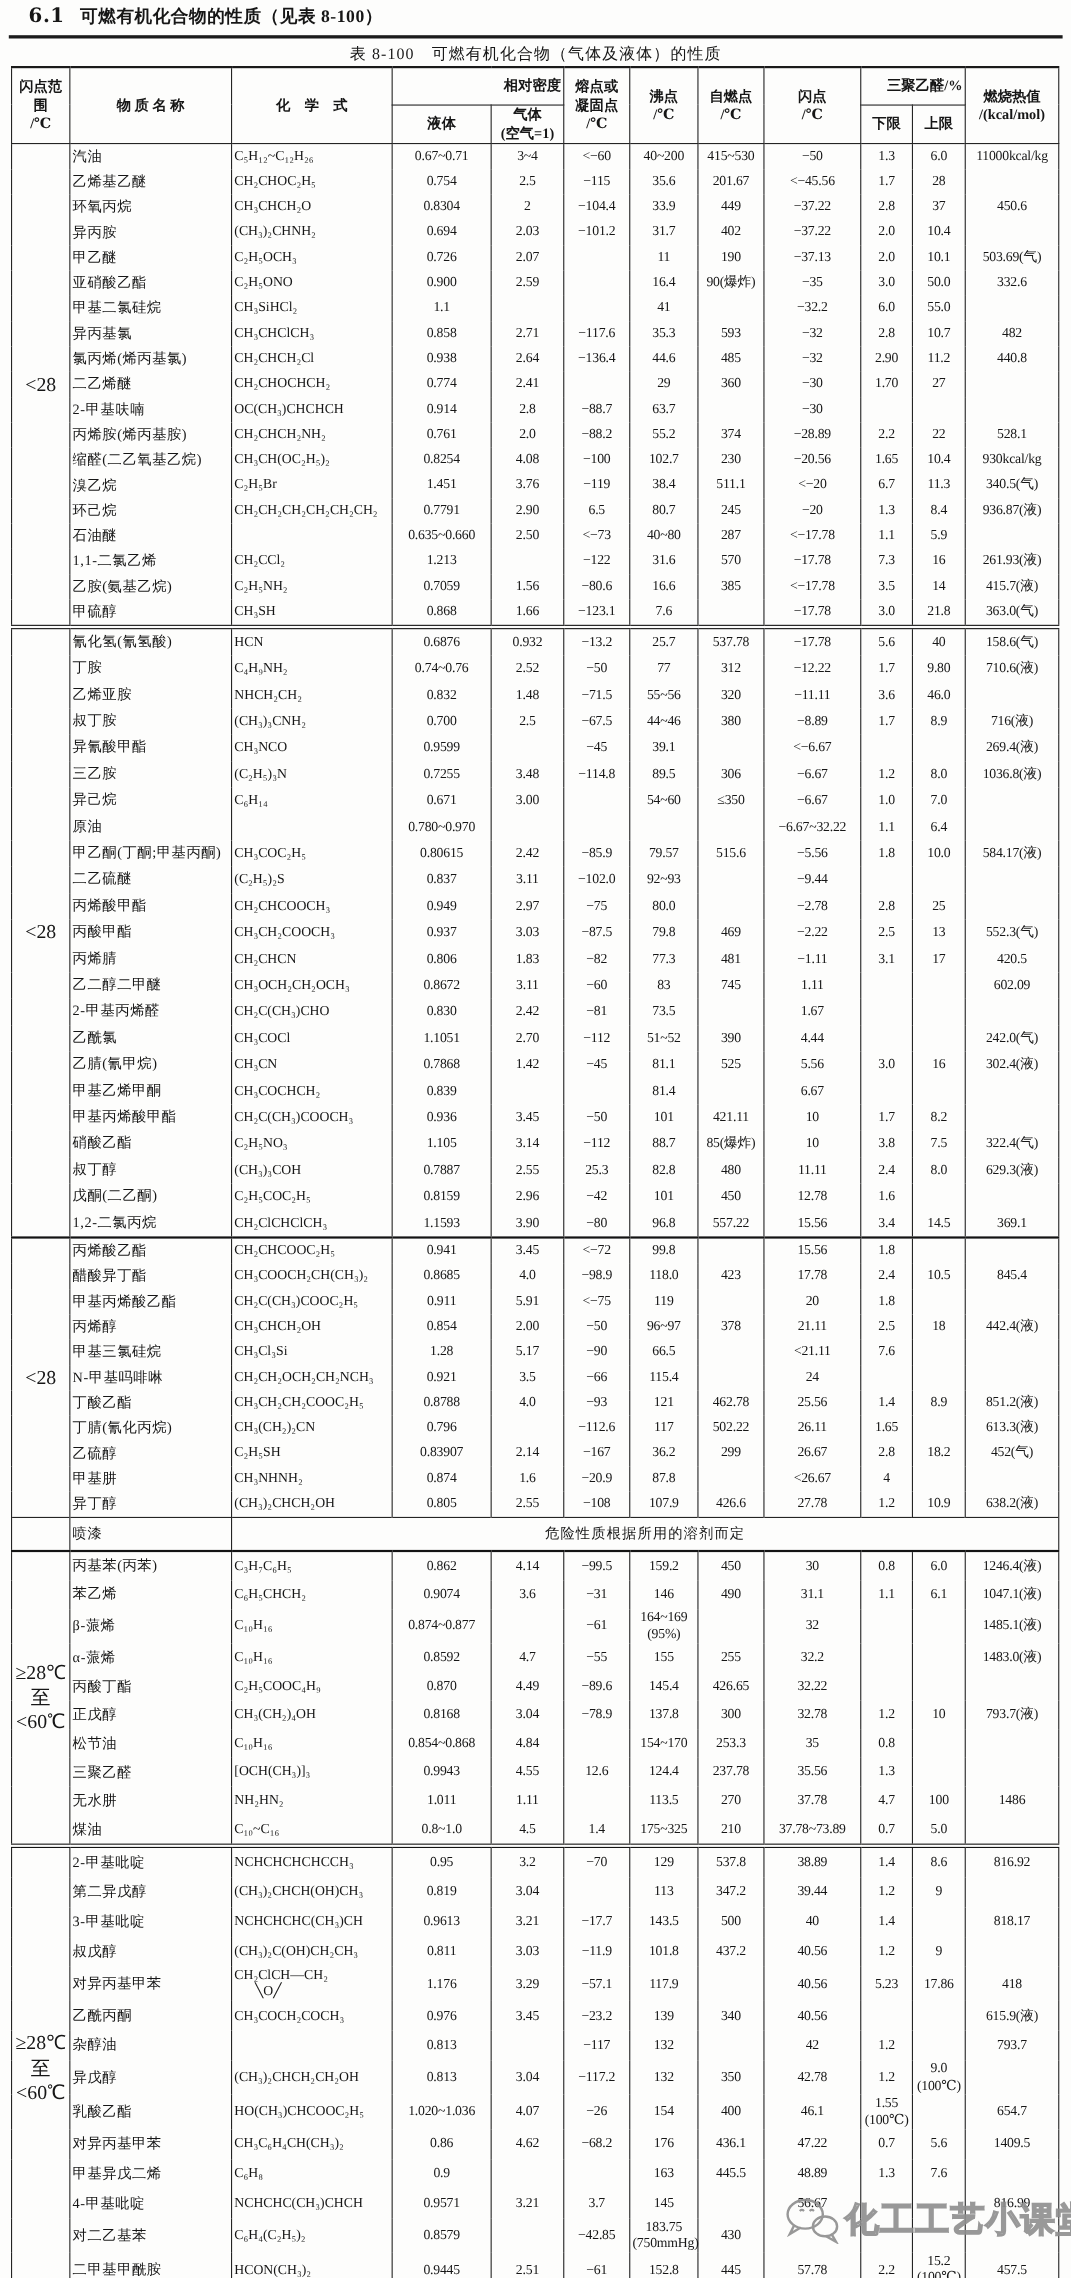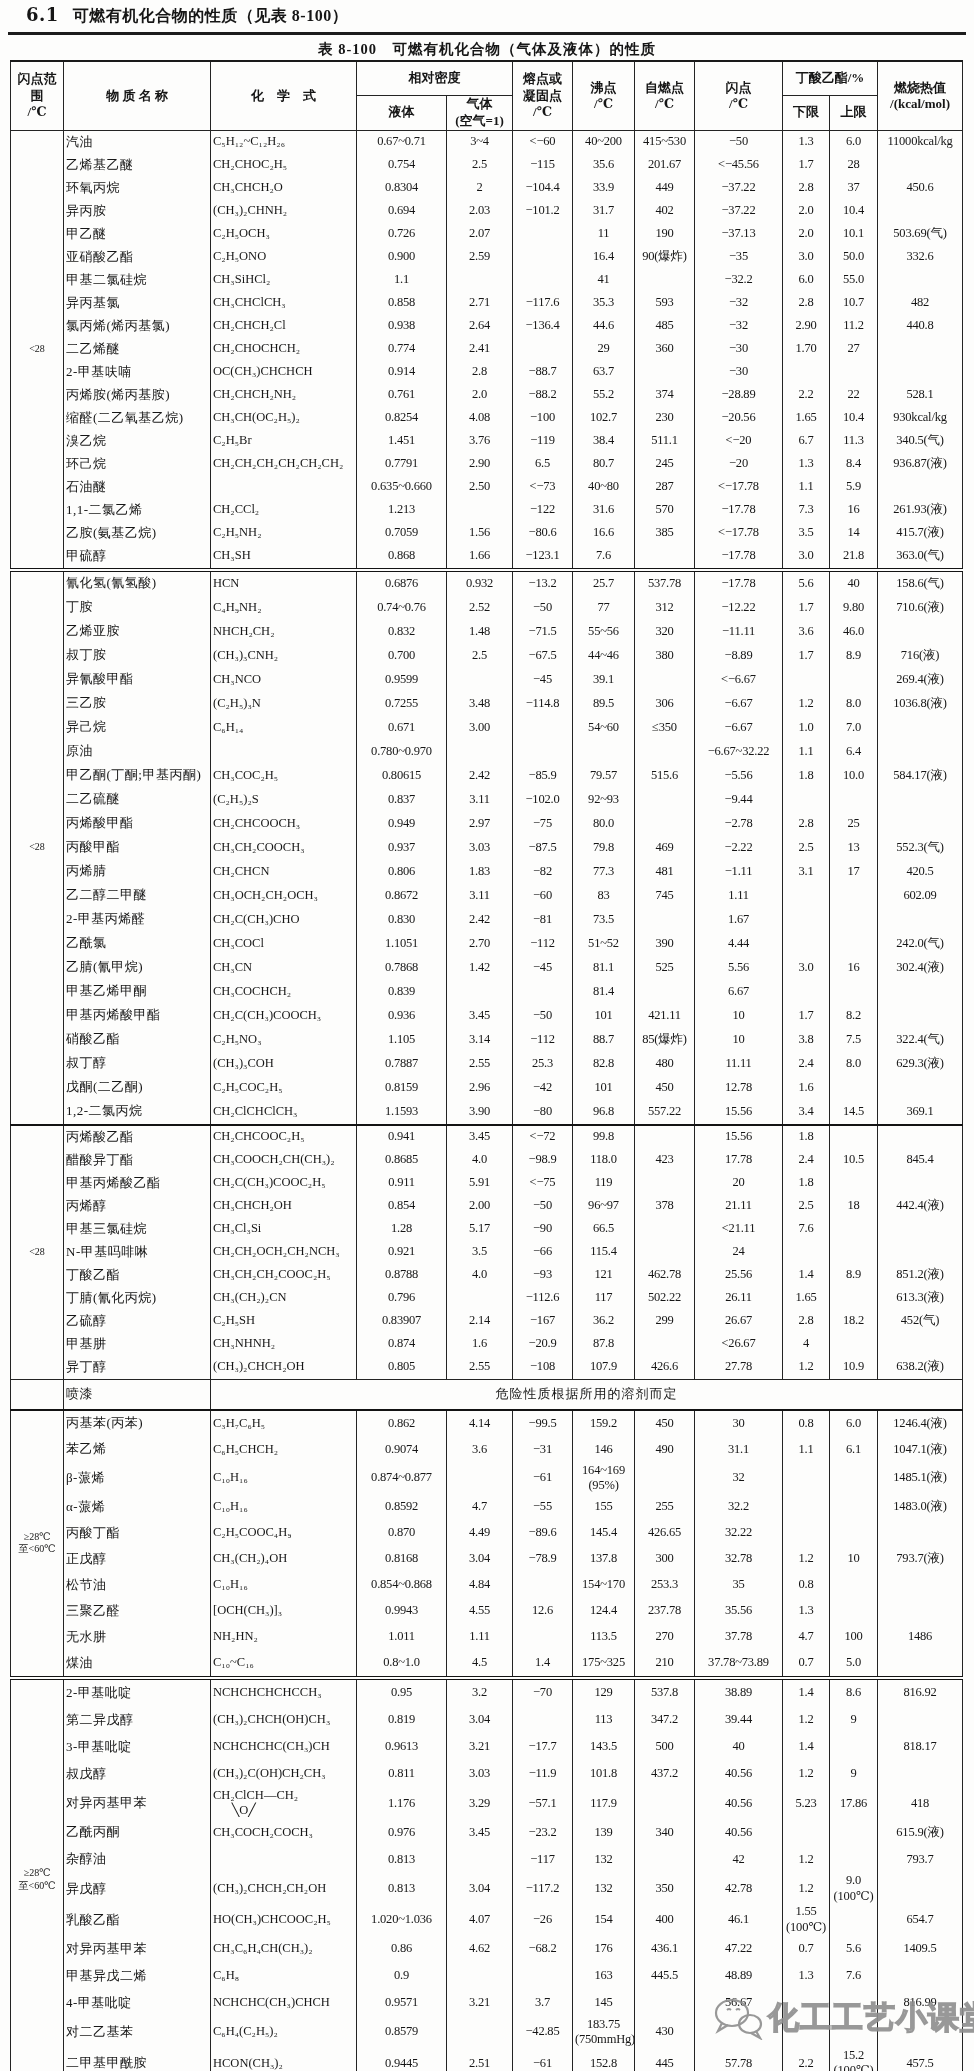--- a/index.html
+++ b/index.html
@@ -2,35 +2,35 @@
 <html><head>
 <meta charset="utf-8">
 <style>
   html,body{margin:0;padding:0;background:#e8e8e8;}
   .page{position:relative;width:974px;height:2071px;background:#fdfdfc;overflow:hidden;
         font-family:"Liberation Serif","DejaVu Serif",serif;color:#161616;}
   .doc-heading{position:absolute;left:10px;top:4px;font-size:16px;font-weight:bold;letter-spacing:.5px;margin-left:16px;}
   .doc-heading .secno{font-size:18px;margin-right:14px;font-family:"DejaVu Serif",serif;}
   .heading-rule{position:absolute;left:8px;top:32px;width:958px;height:3px;background:#1c1c1c;}
   .table-title{position:absolute;left:0;top:40px;width:974px;text-align:center;
-               font-size:14.5px;font-weight:bold;letter-spacing:1px;}
+               font-size:14.5px;font-weight:normal;letter-spacing:1px;}
   table.main{position:absolute;left:10px;top:60px;width:952px;border-collapse:collapse;table-layout:fixed;
              font-size:13px;}
   table.main td{border-left:1px solid #242424;border-right:1px solid #242424;
                 padding:0 2px;vertical-align:middle;white-space:pre-line;line-height:1.25;}
   thead td{border-bottom:1px solid #242424;text-align:center;font-weight:600;padding:2px 1px;}
   thead tr.h1 td{border-top:2px solid #1a1a1a;}
   thead tr.h2 td{height:34px;}
-  thead td.grp{height:30px;}
+  thead td.grp{height:30px;text-align:right;}
   thead tr.h1{height:34px;}
   tbody td{height:23px;}
   tbody tr.sec1 td{height:24px;}
   tbody tr.sec4 td{height:26px;}
   tbody tr.sec5 td{height:27px;}
-  td.c-range{text-align:center;font-size:10px;}
+  td.c-range{text-align:center;font-size:18px;font-family:Liberation Serif, serif;}
   td.c-name{text-align:left;padding-left:12px;letter-spacing:.5px;}
   td.c-formula{text-align:left;padding-left:7px;font-size:12.5px;}
   td.c-num{text-align:center;font-size:12.5px;letter-spacing:-.2px;}
   td.c-note{text-align:center;letter-spacing:1px;}
   tbody tr.sec1.sec-start td{border-top:4px double #131313;}
   tbody tr.sec2.sec-start td{border-top:2px solid #131313;}
   tbody tr.paint-row td{border-top:1px solid #242424;height:29px;}
   tbody tr.sec4.sec-start td{border-top:2px solid #131313;}
   tbody tr.sec5.sec-start td{border-top:4px double #131313;}
   tbody tr:last-child td{border-bottom:2px solid #131313;}
@@ -72,21 +72,21 @@
         <td colspan="2" class="grp">相对密度</td>
         <td rowspan="2">熔点或
 凝固点
 /℃</td>
         <td rowspan="2">沸点
 /℃</td>
         <td rowspan="2">自燃点
 /℃</td>
         <td rowspan="2">闪点
 /℃</td>
-        <td colspan="2" class="grp">丁酸乙酯/%</td>
+        <td colspan="2" class="grp">三聚乙醛/%</td>
         <td rowspan="2">燃烧热值
 /(kcal/mol)</td>
       </tr>
       <tr class="h2">
         <td>液体</td>
         <td>气体
 (空气=1)</td>
         <td>下限</td>
         <td>上限</td>
       </tr>

